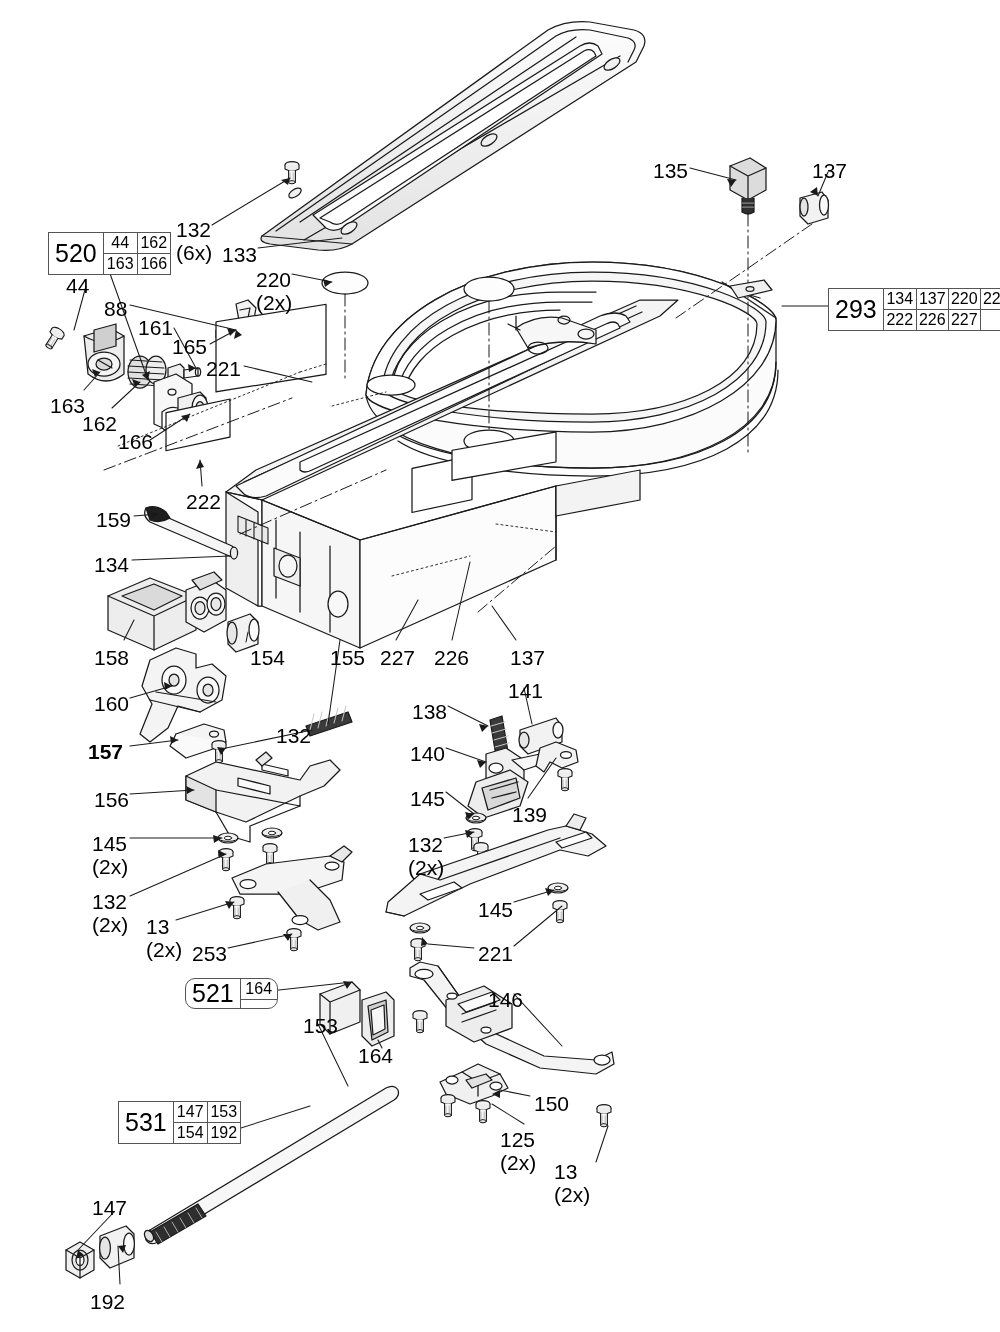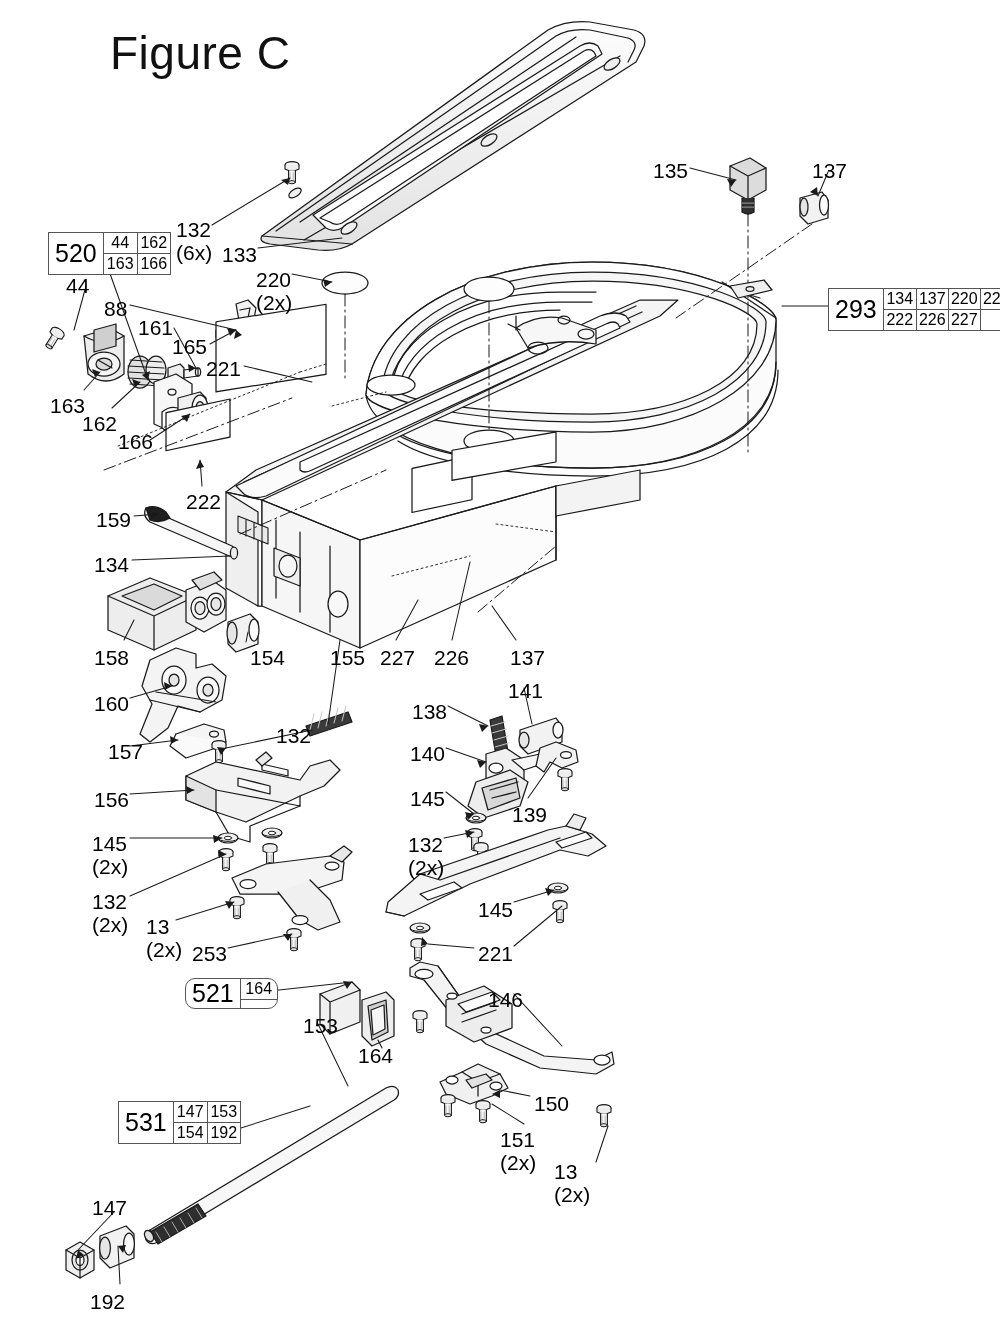--- a/index.html
+++ b/index.html
@@ -20,21 +20,20 @@
   .kit .grow + .grow{border-top:1.6px solid #555;}
   .kit .cel{min-width:31px;display:flex;align-items:center;justify-content:center;
             font-size:16px;padding:1px 3px;box-sizing:border-box;}
   .kit .cel + .cel{border-left:1.6px solid #555;}
 </style>
 </head>
 <body>
 
 <div id="stage">
 
-  <div class="ttl">Figure C</div>
 
   <svg id="art" viewBox="0 0 1000 1332">
     <defs>
       <g id="boltG">
         <ellipse cx="0" cy="0" rx="7" ry="3.4" fill="#f2f2f2" stroke="#1a1a1a" stroke-width="1.1"></ellipse>
         <path d="M-7,0 L-7,4 Q0,8 7,4 L7,0" fill="#ededed" stroke="#1a1a1a" stroke-width="1.1"></path>
         <path d="M-3.4,5.6 L-3.4,17 Q0,19.5 3.4,17 L3.4,5.6" fill="#f7f7f7" stroke="#1a1a1a" stroke-width="1.1"></path>
         <ellipse cx="0" cy="17.2" rx="3.4" ry="1.6" fill="#e4e4e4" stroke="#1a1a1a" stroke-width="1"></ellipse>
         <line x1="-2" y1="8" x2="-2" y2="16" stroke="#9a9a9a" stroke-width=".7"></line>
         <line x1="1.2" y1="8" x2="1.2" y2="16" stroke="#9a9a9a" stroke-width=".7"></line>
@@ -563,33 +562,33 @@
       <div class="lbl" style="left: 250px; top: 646px;"><span>154</span></div>
       <div class="lbl" style="left: 330px; top: 646px;"><span>155</span></div>
       <div class="lbl" style="left: 380px; top: 646px;"><span>227</span></div>
       <div class="lbl" style="left: 434px; top: 646px;"><span>226</span></div>
       <div class="lbl" style="left: 510px; top: 646px;"><span>137</span></div>
       <div class="lbl" style="left: 94px; top: 692px;"><span>160</span></div>
       <div class="lbl" style="left: 508px; top: 679px;"><span>141</span></div>
       <div class="lbl" style="left: 412px; top: 700px;"><span>138</span></div>
       <div class="lbl" style="left: 276px; top: 724px;"><span>132</span></div>
       <div class="lbl" style="left: 410px; top: 742px;"><span>140</span></div>
-      <div class="lbl" style="left: 108px; top: 740px;"><span>157</span></div>
+      <div class="lbl" style="left: 88px; top: 740px; font-weight: bold;"><span>157</span></div>
       <div class="lbl" style="left: 410px; top: 787px;"><span>145</span></div>
       <div class="lbl" style="left: 512px; top: 803px;"><span>139</span></div>
       <div class="lbl" style="left: 94px; top: 788px; text-align: center;"><span>156</span></div>
       <div class="lbl" style="left: 92px; top: 832px;"><span>145</span><span class="qty">(2x)</span></div>
       <div class="lbl" style="left: 408px; top: 833px;"><span>132</span><span class="qty">(2x)</span></div>
       <div class="lbl" style="left: 92px; top: 890px;"><span>132</span><span class="qty">(2x)</span></div>
       <div class="lbl" style="left: 478px; top: 898px;"><span>145</span></div>
       <div class="lbl" style="left: 146px; top: 915px;"><span>13</span><span class="qty">(2x)</span></div>
       <div class="lbl" style="left: 478px; top: 942px;"><span>221</span></div>
       <div class="lbl" style="left: 192px; top: 942px;"><span>253</span></div>
       <div class="lbl" style="left: 488px; top: 988px;"><span>146</span></div>
       <div class="lbl" style="left: 303px; top: 1014px;"><span>153</span></div>
       <div class="lbl" style="left: 358px; top: 1044px;"><span>164</span></div>
       <div class="lbl" style="left: 534px; top: 1092px;"><span>150</span></div>
-      <div class="lbl" style="left: 500px; top: 1128px;"><span>151</span><span class="qty">(2x)</span></div>
+      <div class="lbl" style="left: 500px; top: 1128px;"><span>125</span><span class="qty">(2x)</span></div>
       <div class="lbl" style="left: 554px; top: 1160px;"><span>13</span><span class="qty">(2x)</span></div>
       <div class="lbl" style="left: 92px; top: 1196px;"><span>147</span></div>
       <div class="lbl" style="left: 90px; top: 1290px;"><span>192</span></div>
     </div>
 </div>
 
 </body></html>

